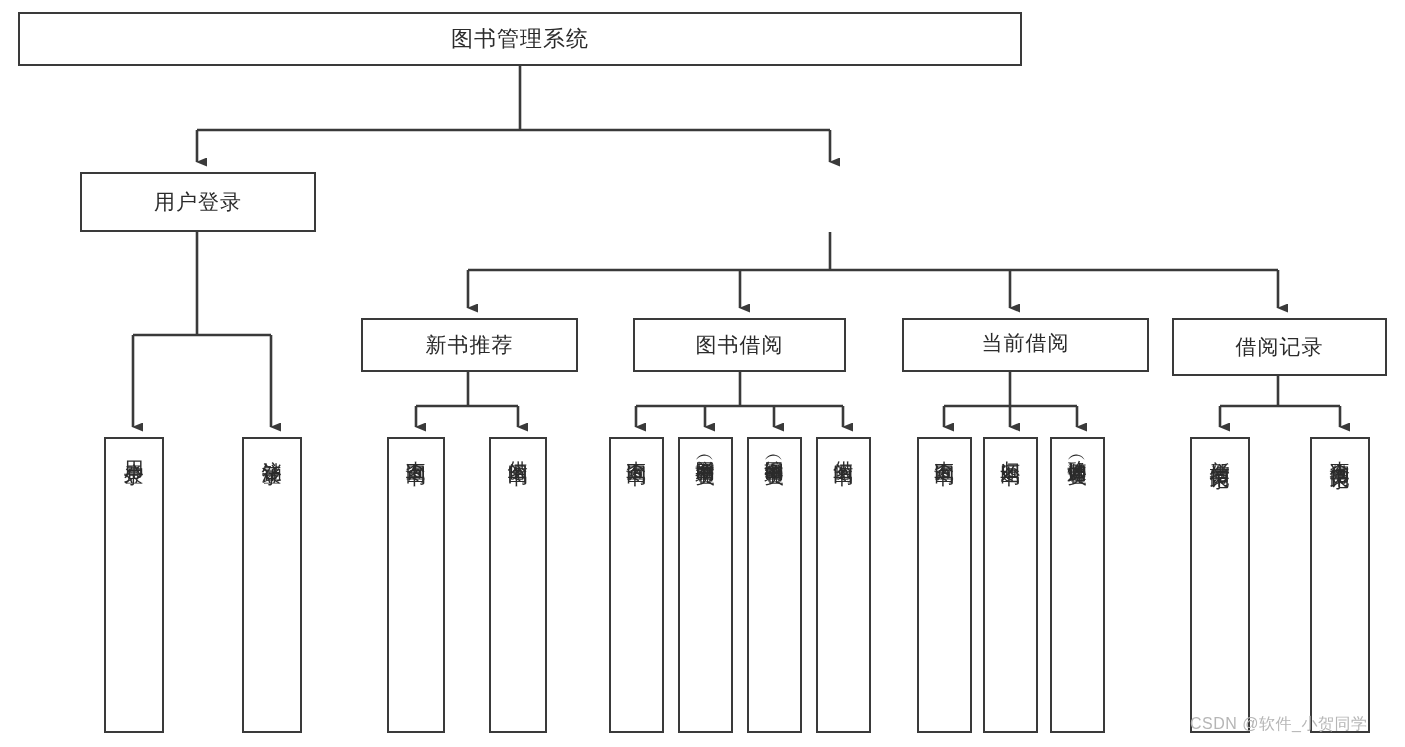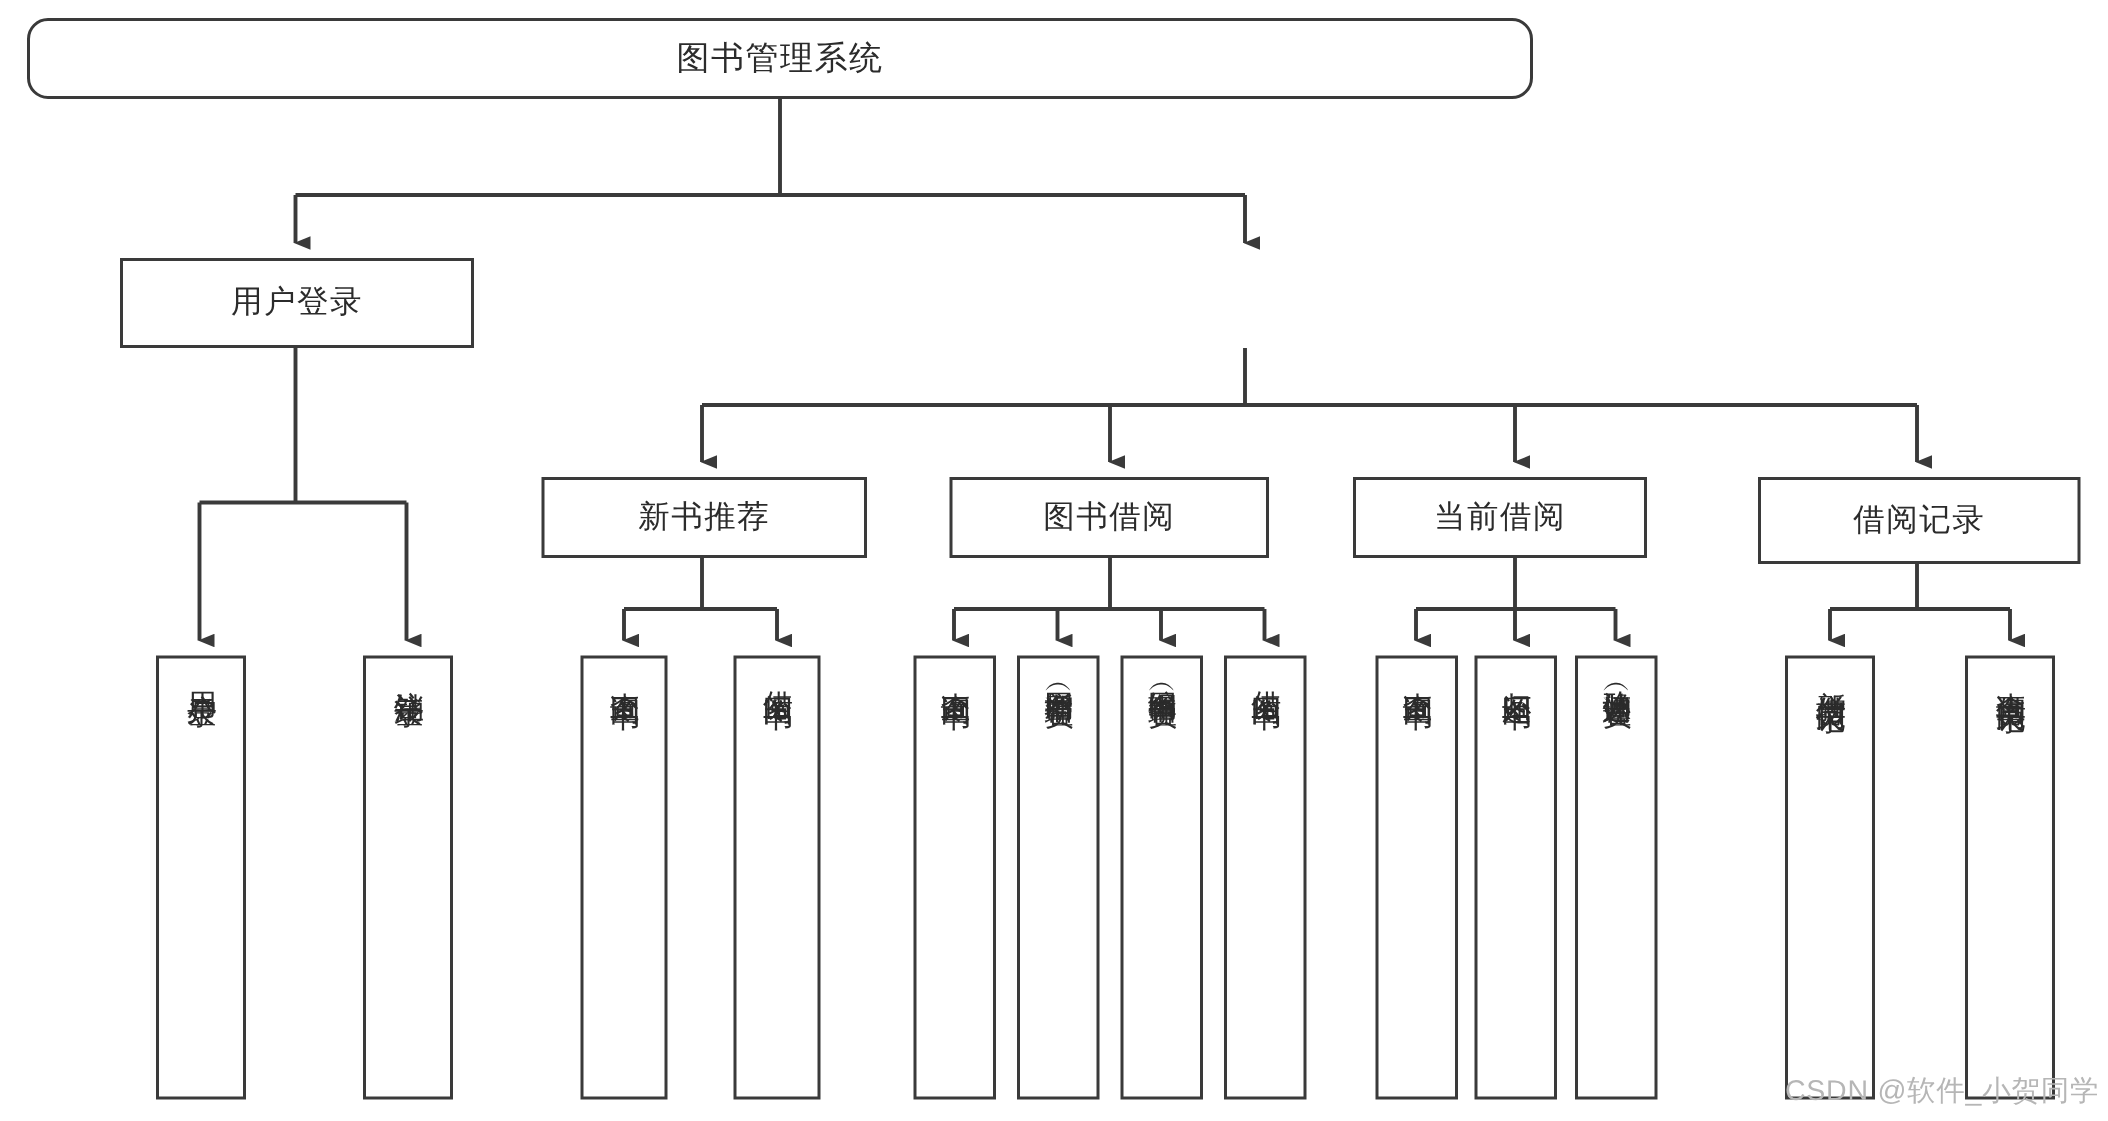--- a/index.html
+++ b/index.html
@@ -58,21 +58,21 @@
     max-height: 282px;
   }
   .node.leaf.tall-text .label {
     font-size: 19px;
     letter-spacing: 1px;
   }
   .watermark {
     position: absolute;
     left: 1190px;
     top: 714px;
-    font-size: 19px;
+    font-size: 16px;
     color: #b6b6b6;
     letter-spacing: 0.5px;
     white-space: nowrap;
   }
 </style>
 </head>
 <body>
 
 <div id="canvas">
 
@@ -120,38 +120,38 @@
       <path d="M1010,406 L1010,427" marker-end="url(#arrow)"></path>
       <path d="M1077,406 L1077,427" marker-end="url(#arrow)"></path>
 
       <path d="M1278,372 L1278,406"></path>
       <path d="M1220,406 L1340,406"></path>
       <path d="M1220,406 L1220,427" marker-end="url(#arrow)"></path>
       <path d="M1340,406 L1340,427" marker-end="url(#arrow)"></path>
     </g>
   </svg>
 
-  <div class="node root" style="left:18px; top:12px; width:1004px; height:54px;border-radius:14px;">
+  <div class="node root" style="left:18px; top:12px; width:1004px; height:54px;">
     <span class="label">图书管理系统</span>
   </div>
 
   <div class="node" style="left:80px; top:172px; width:236px; height:60px;">
     <span class="label">用户登录</span>
   </div>
 
 
   <div class="node" style="left:361px; top:318px; width:217px; height:54px;">
     <span class="label">新书推荐</span>
   </div>
 
   <div class="node" style="left:633px; top:318px; width:213px; height:54px;">
     <span class="label">图书借阅</span>
   </div>
 
-  <div class="node" style="left:902px; top:318px; width:196px; height:54px;">
+  <div class="node" style="left:902px; top:318px; width:247px; height:54px;font-family:Liberation Mono, monospace;">
     <span class="label">当前借阅</span>
   </div>
 
   <div class="node" style="left:1172px; top:318px; width:215px; height:58px;">
     <span class="label">借阅记录</span>
   </div>
 
   <div class="node leaf" style="left:104px; top:437px; width:60px; height:296px;">
     <span class="label">用户登录</span>
   </div>

